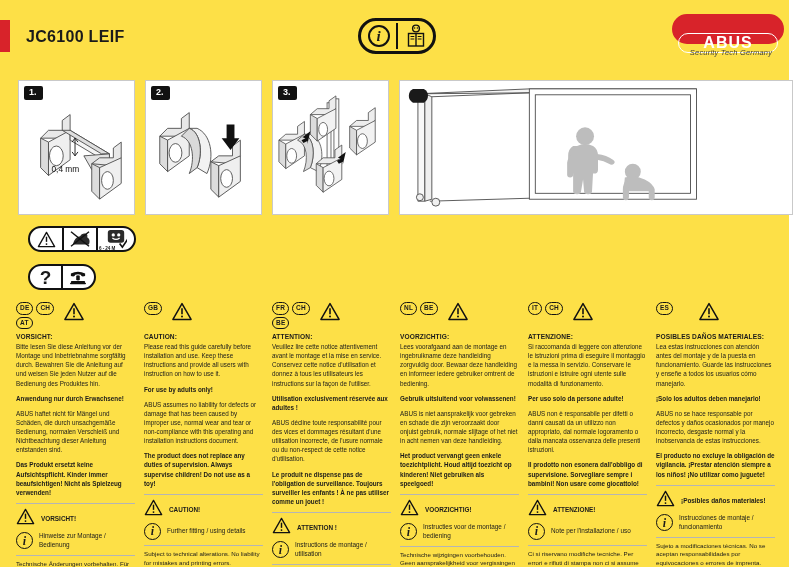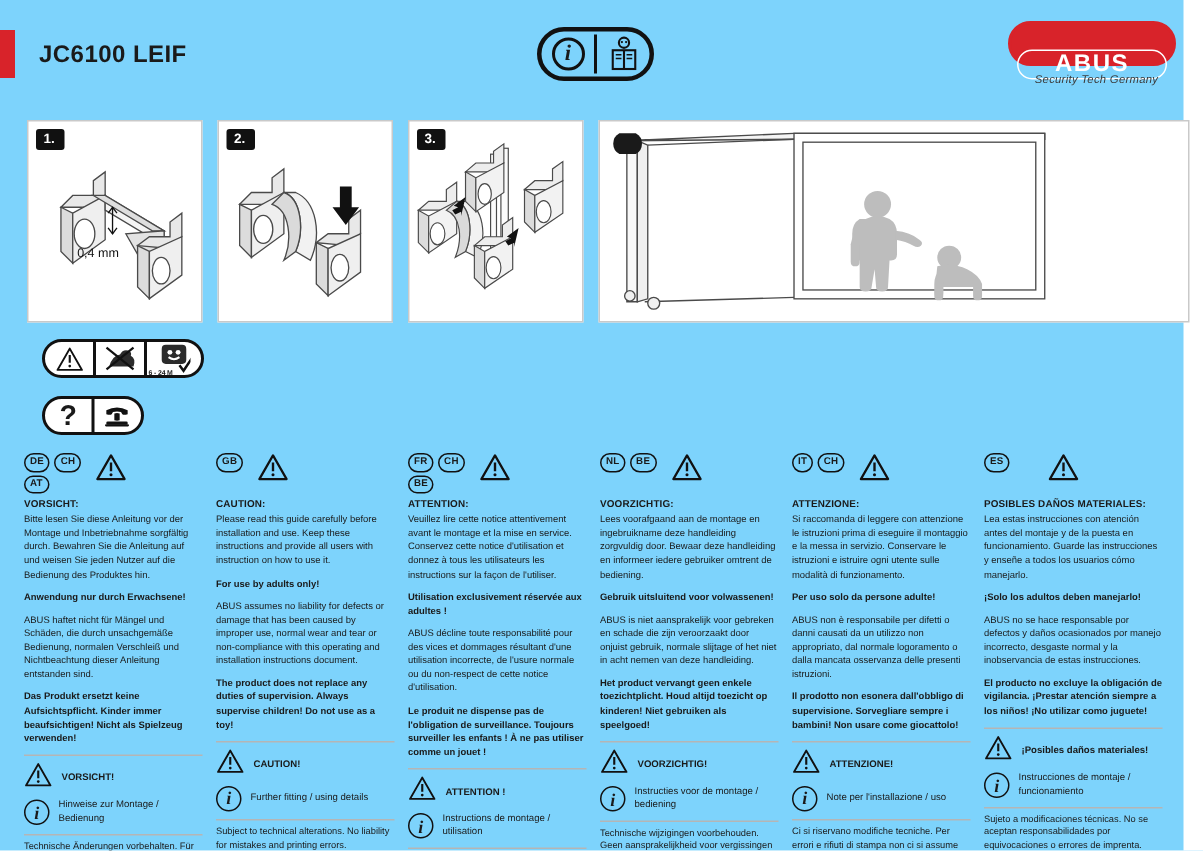--- a/index.html
+++ b/index.html
@@ -3,21 +3,21 @@
 <meta charset="utf-8">
 <style>
   * { box-sizing: border-box; margin: 0; padding: 0; }
   html, body {
     width: 802px; height: 567px;
     background: #ffffff;
     font-family: "Liberation Sans", sans-serif;
     color: #1a1a1a;
     overflow: hidden;
   }
-  .page { position: relative; width: 789px; height: 567px; background:#7dd3fc; }
+  .page { position: relative; width: 789px; height: 567px; background:#fde047; }
 
   
   .header { position:absolute; left:0; top:0; width:802px; height:72px; }
   .red-tab { position:absolute; left:0; top:20px; width:10px; height:32px; background:#d8232a; }
   .model-title {
     position:absolute; left:26px; top:28px;
     font-size:16px; font-weight:bold; letter-spacing:0.3px; color:#1a1a1a;
   }
   .info-pill {
     position:absolute; left:358px; top:18px;

